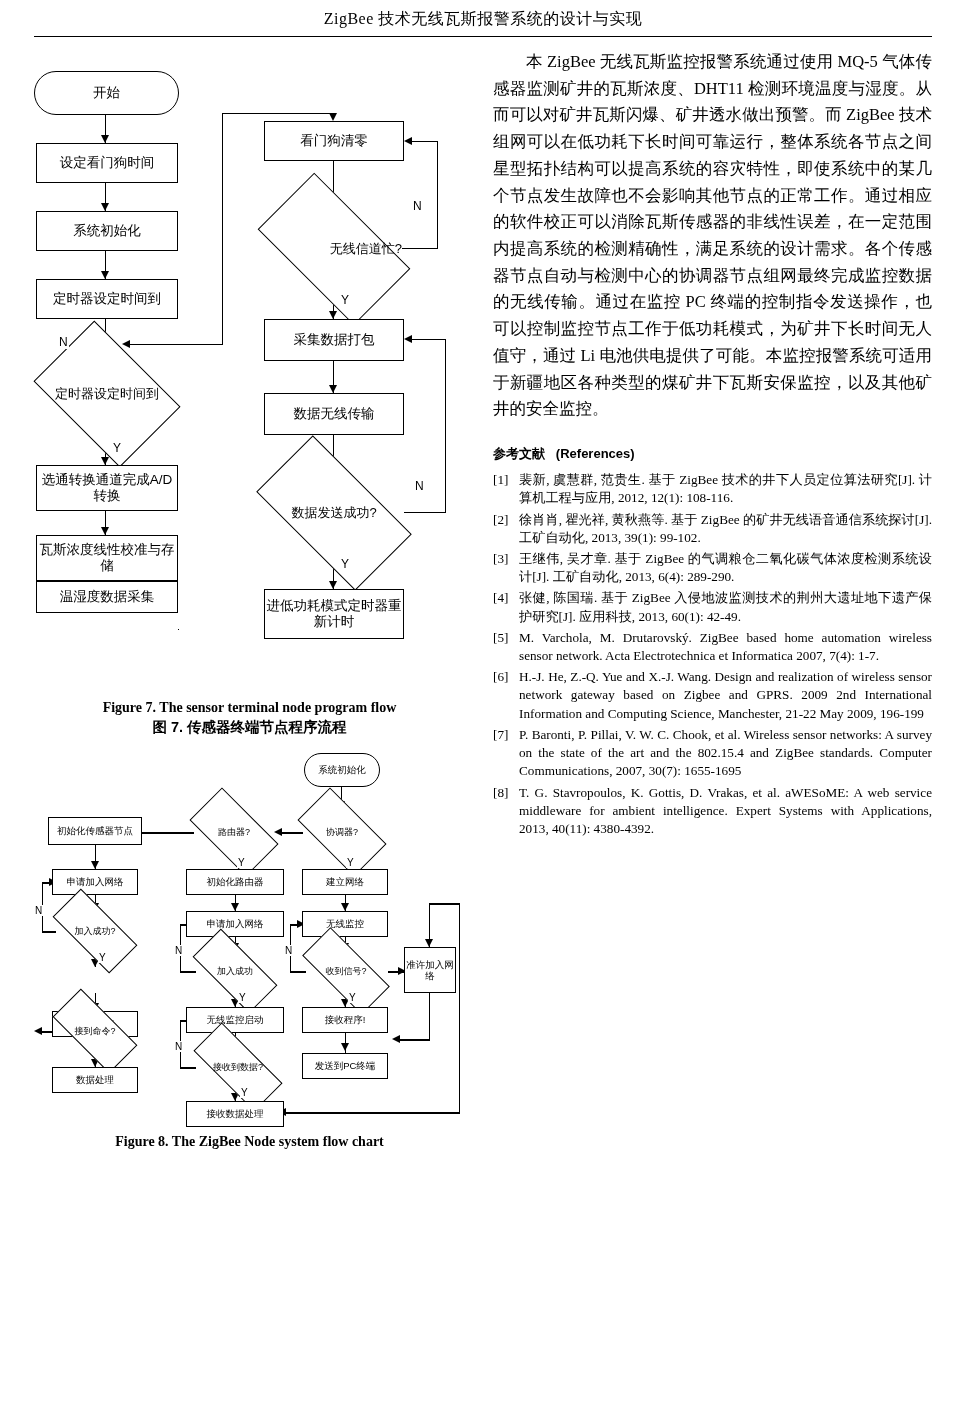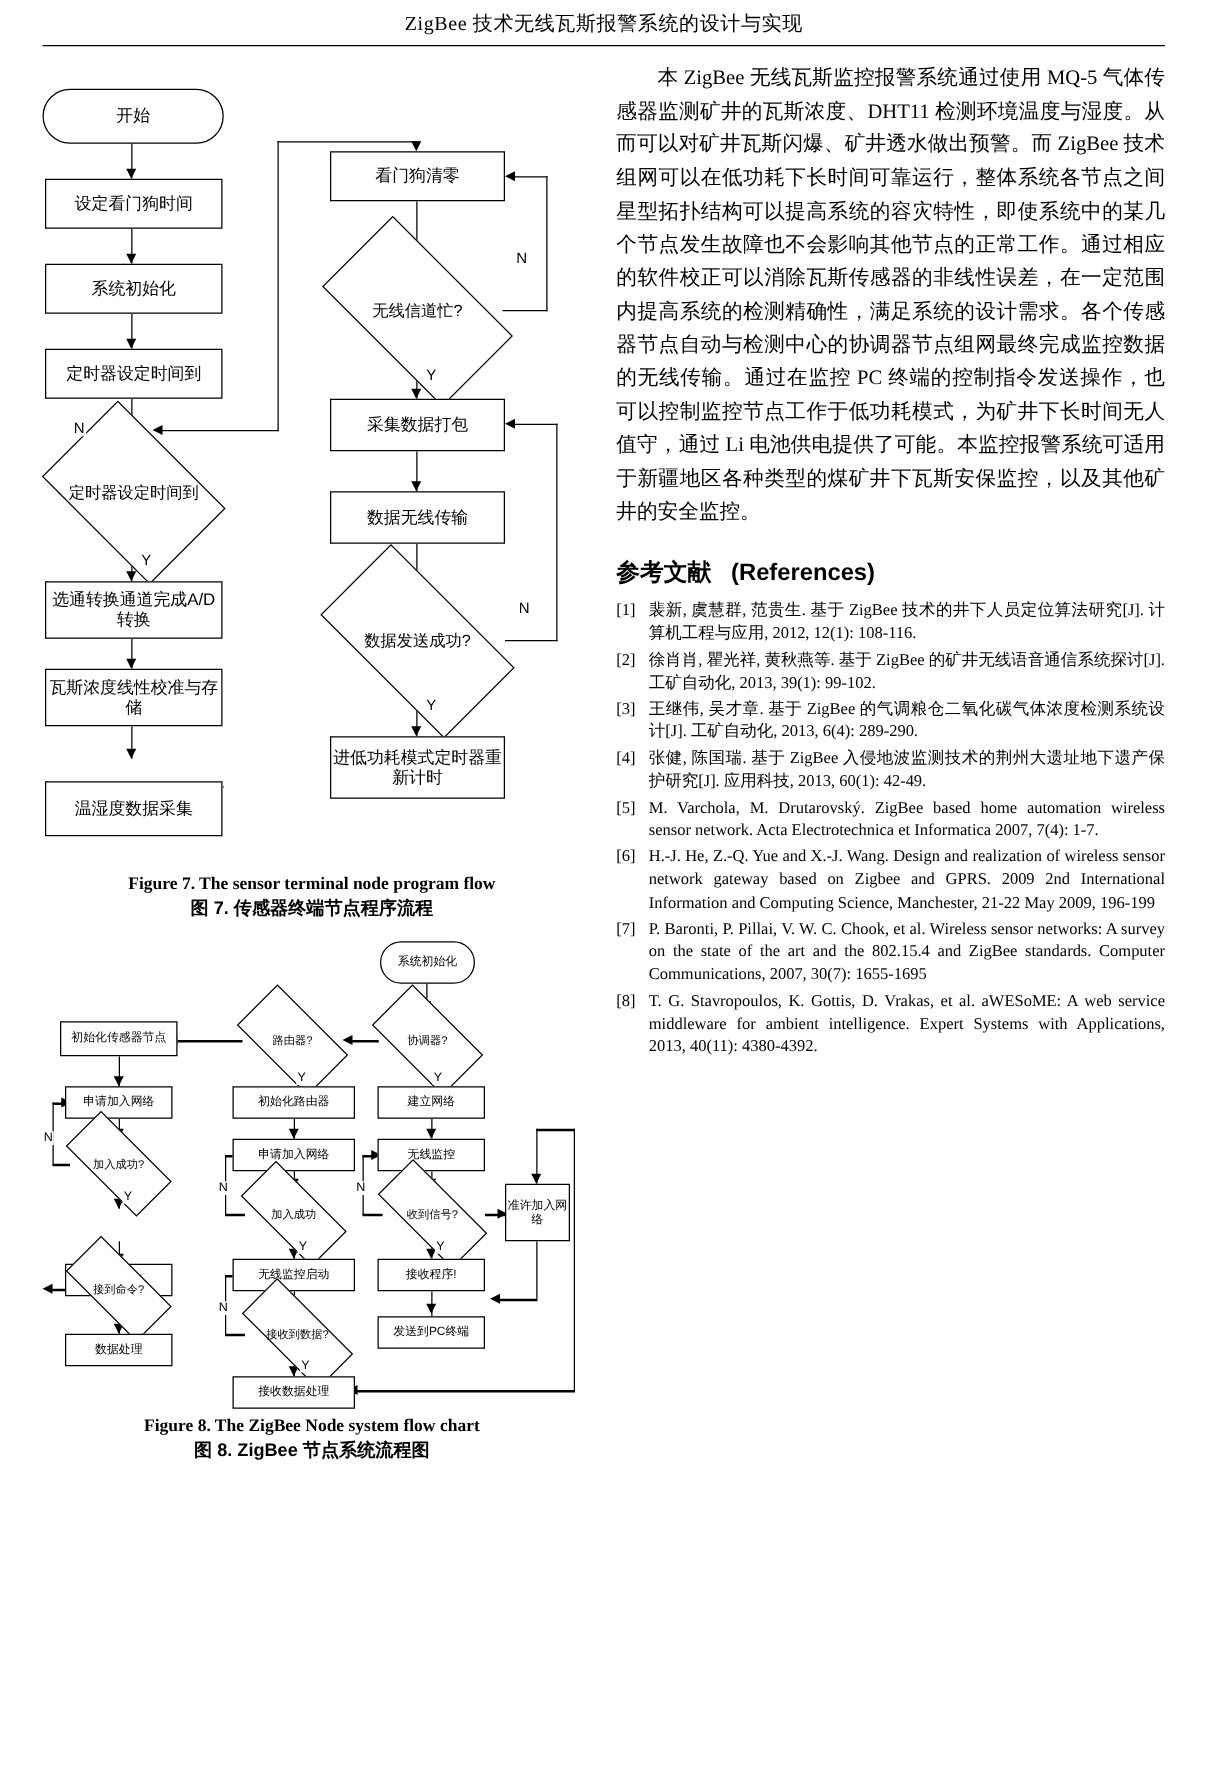--- a/index.html
+++ b/index.html
@@ -123,21 +123,21 @@
   }
   p.body {
     font-size: 16.5px;
     line-height: 1.62;
     text-align: justify;
     text-justify: inter-ideograph;
     margin: 0 0 6px 0;
     text-indent: 2em;
   }
   h2.refhead {
-    font-size: 19px;
+    font-size: 13px;
     font-weight: bold;
     margin: 22px 0 8px 0;
     font-family: "Liberation Sans", sans-serif;
   }
   .reflist { font-size: 13.2px; line-height: 1.38; }
   .refitem {
     display: flex;
     margin-bottom: 3px;
   }
   .refnum { width: 26px; flex: 0 0 26px; }
@@ -202,27 +202,27 @@
         <div class="arrow arr-down" style="left:67px; top:408px;"></div>
 
         <div class="node" style="left:2px; top:416px; width:142px; height:46px;">选通转换通道完成A/D转换</div>
         <div class="ln" style="left:71px; top:462px; width:1.4px; height:24px;"></div>
         <div class="arrow arr-down" style="left:67px; top:478px;"></div>
 
         <div class="node" style="left:2px; top:486px; width:142px; height:46px;">瓦斯浓度线性校准与存储</div>
         <div class="ln" style="left:71px; top:532px; width:1.4px; height:26px;"></div>
         <div class="arrow arr-down" style="left:67px; top:550px;"></div>
 
-        <div class="node" style="left:2px; top:576px; width:142px; height:44px;">温湿度数据采集</div>
+        <div class="node" style="left:2px; top:532px; width:142px; height:32px;">温湿度数据采集</div>
 
         <div class="node" style="left:230px; top:72px; width:140px; height:40px;">看门狗清零</div>
         <div class="ln" style="left:299px; top:112px; width:1.4px; height:48px;"></div>
         <div class="arrow arr-down" style="left:295px; top:152px;"></div>
 
-        <div class="diamond-wrap" style="left:232px; top:160px; width:136px; height:80px;">
+        <div class="diamond-wrap" style="left:232px; top:160px; width:136px; height:80px;justify-content:flex-end;">
           <div class="dshape"></div>
           <div class="dtext">无线信道忙?</div>
         </div>
         <div class="lbl" style="left:378px; top:150px;">N</div>
         <div class="lbl" style="left:306px; top:244px;">Y</div>
 
         <div class="ln" style="left:368px; top:199px; width:36px; height:1.4px;"></div>
         <div class="ln" style="left:403px; top:92px; width:1.4px; height:108px;"></div>
         <div class="ln" style="left:378px; top:92px; width:26px; height:1.4px;"></div>
         <div class="arrow arr-left" style="left:370px; top:88px;"></div>
@@ -410,21 +410,20 @@
         <div class="arrow arr-left" style="left:244px; top:355px;"></div>
         <div class="ln" style="left:395px; top:150px; width:1.2px; height:44px;"></div>
         <div class="arrow arr-down" style="left:391px; top:186px;"></div>
         <div class="ln" style="left:395px; top:240px; width:1.2px; height:46px;"></div>
         <div class="arrow arr-left" style="left:358px; top:282px;"></div>
         <div class="ln" style="left:365px; top:286px; width:31px; height:1.2px;"></div>
       </div>
 
       <div class="figcap" style="margin-top:10px;">
         <div>Figure 8. The ZigBee Node system flow chart</div>
-        <div class="cn">图 8. ZigBee 节点系统流程图</div>
       </div>
     </div>
 
     <div class="col-right">
       <p class="body">本 ZigBee 无线瓦斯监控报警系统通过使用 MQ-5 气体传感器监测矿井的瓦斯浓度、DHT11 检测环境温度与湿度。从而可以对矿井瓦斯闪爆、矿井透水做出预警。而 ZigBee 技术组网可以在低功耗下长时间可靠运行，整体系统各节点之间星型拓扑结构可以提高系统的容灾特性，即使系统中的某几个节点发生故障也不会影响其他节点的正常工作。通过相应的软件校正可以消除瓦斯传感器的非线性误差，在一定范围内提高系统的检测精确性，满足系统的设计需求。各个传感器节点自动与检测中心的协调器节点组网最终完成监控数据的无线传输。通过在监控 PC 终端的控制指令发送操作，也可以控制监控节点工作于低功耗模式，为矿井下长时间无人值守，通过 Li 电池供电提供了可能。本监控报警系统可适用于新疆地区各种类型的煤矿井下瓦斯安保监控，以及其他矿井的安全监控。</p>
 
       <h2 class="refhead">
         <span>参考文献</span>
         &nbsp;
         <span>(References)</span>

